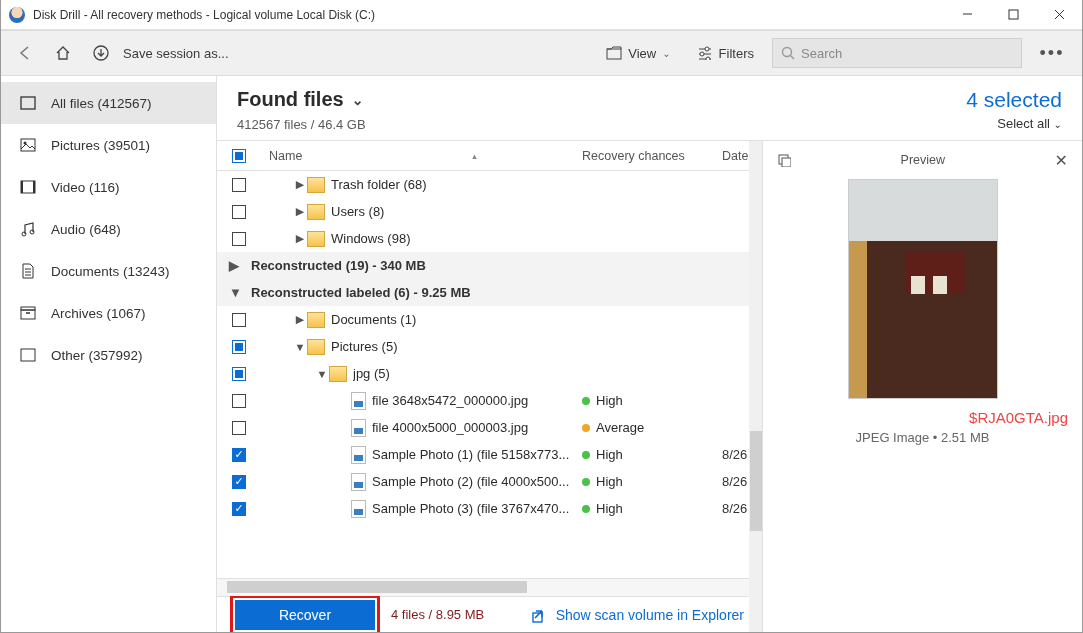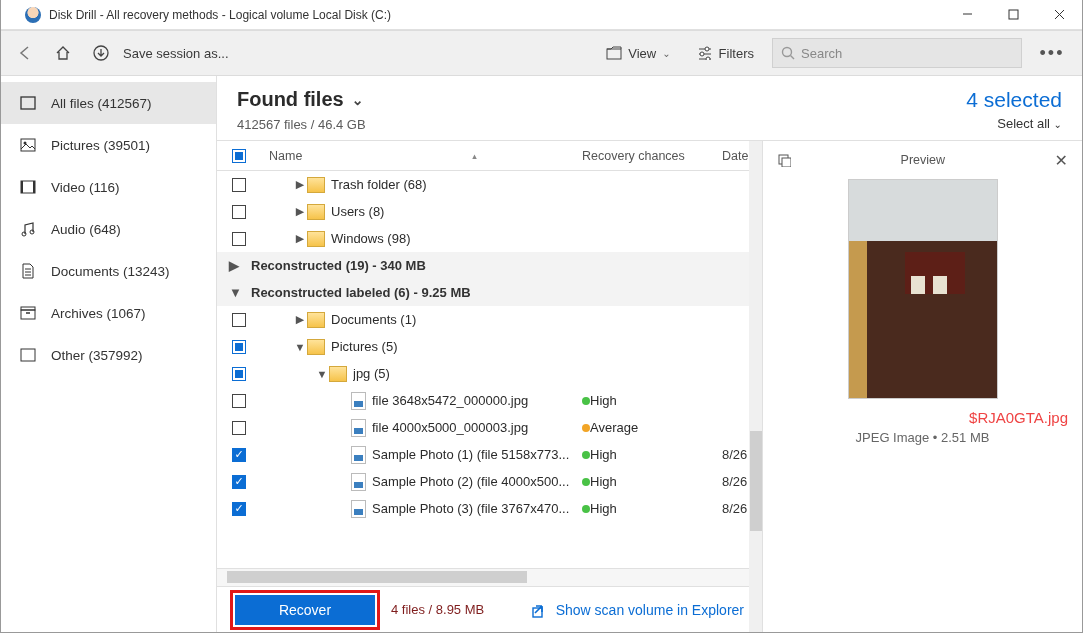--- a/index.html
+++ b/index.html
@@ -13,21 +13,21 @@
     height: 633px;
     overflow: hidden;
     border: 1px solid #999;
     border-top: none;
   }
   
   .titlebar {
     height: 30px;
     display: flex;
     align-items: center;
-    padding-left: 24px;
+    padding-left: 8px;
     background: #fff;
     border-bottom: 1px solid #e0e0e0;
   }
   .app-icon {
     width: 16px; height: 16px;
     background: radial-gradient(circle at 50% 35%, #f8d6b8 0 40%, #2c6fb5 45% 100%);
     border-radius: 50%;
     margin-right: 8px;
   }
   .titlebar-title { flex: 1; color: #333; font-size: 12px; }
@@ -164,21 +164,21 @@
   .row .fileic {
     width: 15px; height: 18px;
     border: 1px solid #bbb; background:#fff;
     position:relative; margin-right:6px;
   }
   .row .fileic::before {
     content:""; position:absolute; bottom:2px; left:2px; right:2px; height:6px;
     background:#3b7fbf;
   }
   .row .label { white-space:nowrap; overflow:hidden; text-overflow:ellipsis; }
-  .row .rec { width: 140px; display:flex; align-items:center; }
+  .row .rec { width: 140px; display:flex; align-items:center; gap:6px; }
   .row .date { width: 40px; color:#333; }
   .dot { width:8px; height:8px; border-radius:50%; }
   .dot.green { background:#49c246; }
   .dot.orange { background:#f2a526; }
   .group-row {
     height: 27px; display:flex; align-items:center;
     background:#f3f3f3; padding-left: 12px; font-weight:600;
     color:#333;
   }
   .group-row .caret { width: 22px; text-align:left; color:#555; }
@@ -233,21 +233,21 @@
   }
   .pv-name { text-align:right; font-size:15px; color:#ef4444; }
   .pv-sub { text-align:center; color:#666; font-size:13px; margin-top:4px; }
   .pv-meta { margin-top: 24px; font-size:12.5px; color:#444; }
   .pv-meta .mrow { display:flex; margin-bottom:4px; }
   .pv-meta .mlabel { width: 92px; color:#555; }
   .pv-meta .mval { flex:1; color:#333; word-break: break-all; }
 
   
   .footer {
-    height: 46px;
+    height: 36px;
     border-top: 1px solid #e0e0e0;
     display:flex; align-items:center;
     padding: 8px 18px;
   }
   .recover-btn {
     background:#0b6dd4; color:#fff;
     width: 140px; height: 30px;
     display:flex; align-items:center; justify-content:center;
     font-size: 14px;
     outline: 3px solid #e11818; outline-offset: 2px;

